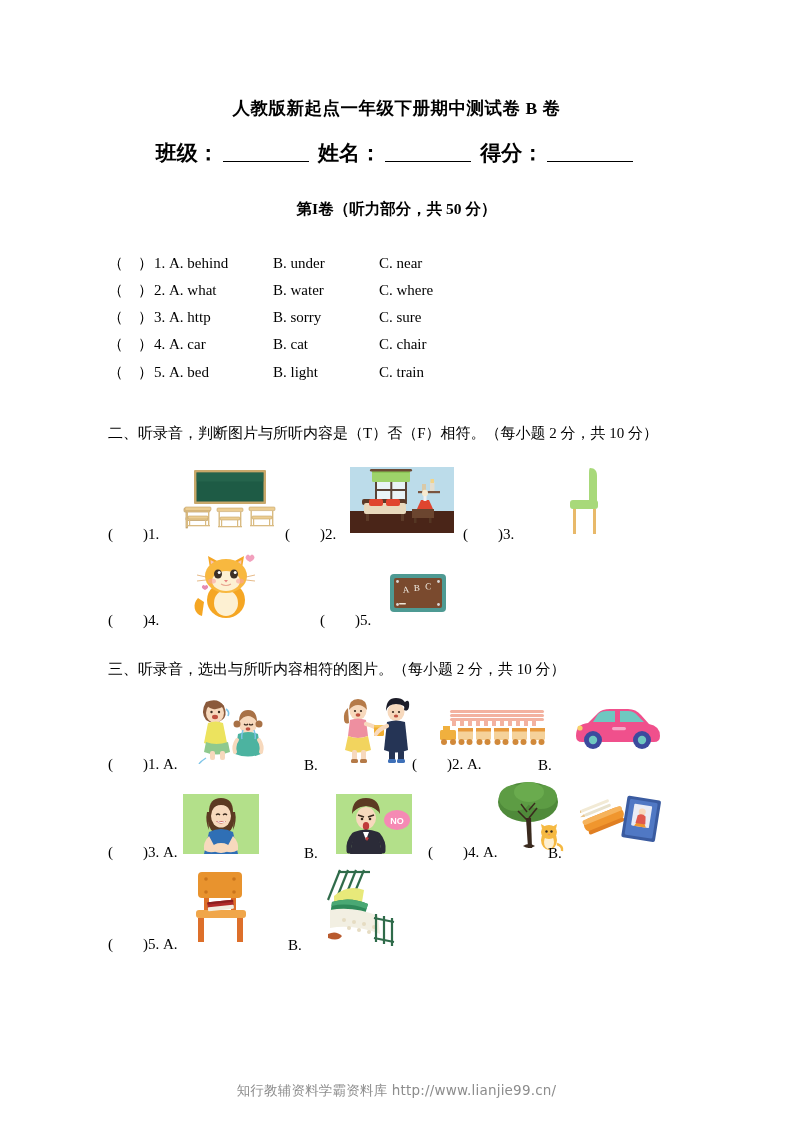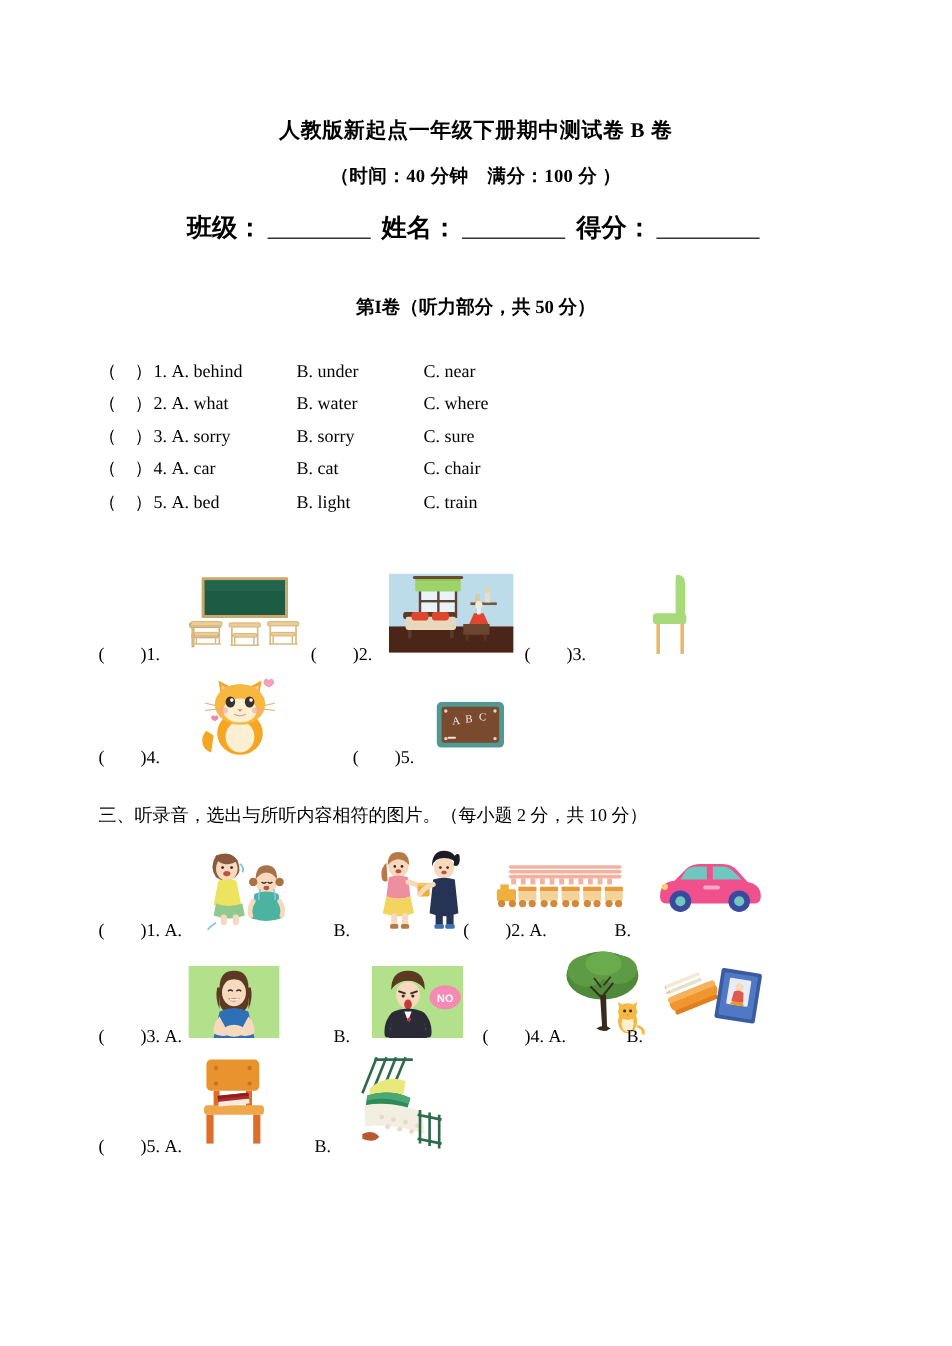--- a/index.html
+++ b/index.html
@@ -13,21 +13,21 @@
     position: relative;
     font-family: "Liberation Serif", "DejaVu Serif", serif;
     color: #000000;
     overflow: hidden;
   }
   .page {
     position: relative;
     width: 793px;
     height: 1122px;
     box-sizing: border-box;
-    padding: 0 82px;
+    padding: 0 108px;
   }
 
   
   .doc-title {
     text-align: center;
     font-weight: bold;
     font-size: 17.5px;
     letter-spacing: .5px;
     padding-top: 96px;
     line-height: 1.4;
@@ -50,21 +50,21 @@
     display: inline-block;
     border-bottom: 1.2px solid #000;
     width: 86px;
     vertical-align: -2px;
     margin: 0 4px;
   }
   .part-title {
     text-align: center;
     font-weight: bold;
     font-size: 15.5px;
-    margin-top: 42px;
+    margin-top: 32px;
   }
 
   
   .section {
     margin-top: 30px;
   }
   .sec-head {
     font-size: 15px;
     line-height: 1.75;
     text-align: justify;
@@ -120,21 +120,20 @@
 
   
   .ill { display: block; }
 </style>
 </head>
 <body>
 
 <div class="page">
 
   <div class="doc-title">人教版新起点一年级下册期中测试卷 B 卷</div>
-  <div class="doc-subtitle">（时间：40 分钟　满分：100 分 ）</div>
 
   <div class="info-line">
     <span>班级：</span><span class="blank-line"></span>
     <span>姓名：</span><span class="blank-line"></span>
     <span>得分：</span><span class="blank-line"></span>
   </div>
 
   <div class="part-title">第I卷（听力部分，共 50 分）</div>
 
   <div class="section">
@@ -145,37 +144,38 @@
         <span class="opt w-a">A. behind</span><span class="opt w-b">B. under</span><span class="opt">C. near</span>
       </div>
 
       <div class="q-row">
         <span class="paren">（　）</span><span>2.</span>
         <span class="opt w-a">A. what</span><span class="opt w-b">B. water</span><span class="opt">C. where</span>
       </div>
 
       <div class="q-row">
         <span class="paren">（　）</span><span>3.</span>
-        <span class="opt w-a">A. sorry</span><span class="opt w-b">B. sorry</span><span class="opt">C. sure</span>
+        <span class="opt w-a">A. http</span><span class="opt w-b">B. sorry</span><span class="opt">C. sure</span>
       </div>
 
       <div class="q-row">
         <span class="paren">（　）</span><span>4.</span>
         <span class="opt w-a">A. car</span><span class="opt w-b">B. cat</span><span class="opt">C. chair</span>
       </div>
 
       <div class="q-row">
         <span class="paren">（　）</span><span>5.</span>
         <span class="opt w-a">A. bed</span><span class="opt w-b">B. light</span><span class="opt">C. train</span>
       </div>
 
     </div>
   </div>
 
   <div class="section" style="margin-top:34px;">
+    <div class="sec-head">二、听录音，判断图片与所听内容是（T）否（F）相符。（每小题 2 分，共 10 分）</div>
 
     <div class="pic-block">
 
       <div class="pic-row" style="height:88px;">
 
         <div class="cell" style="left:0;">
           <span class="lbl">(　　)1.</span>
         </div>
         <div class="art" style="left:72px; bottom:12px;">
           <svg class="ill" width="100" height="64" viewBox="0 0 100 64">
@@ -676,14 +676,15 @@
             </g>
 
             <path d="M10 68 q8-4 14 2 q-4 6-14 2 Z" fill="#b85a2e"></path>
           </svg>
         </div>
       </div>
 
     </div>
   </div>
 
+  <div class="footer">知行教辅资料学霸资料库 http://www.lianjie99.cn/</div>
 
 </div>
 
 </body></html>

